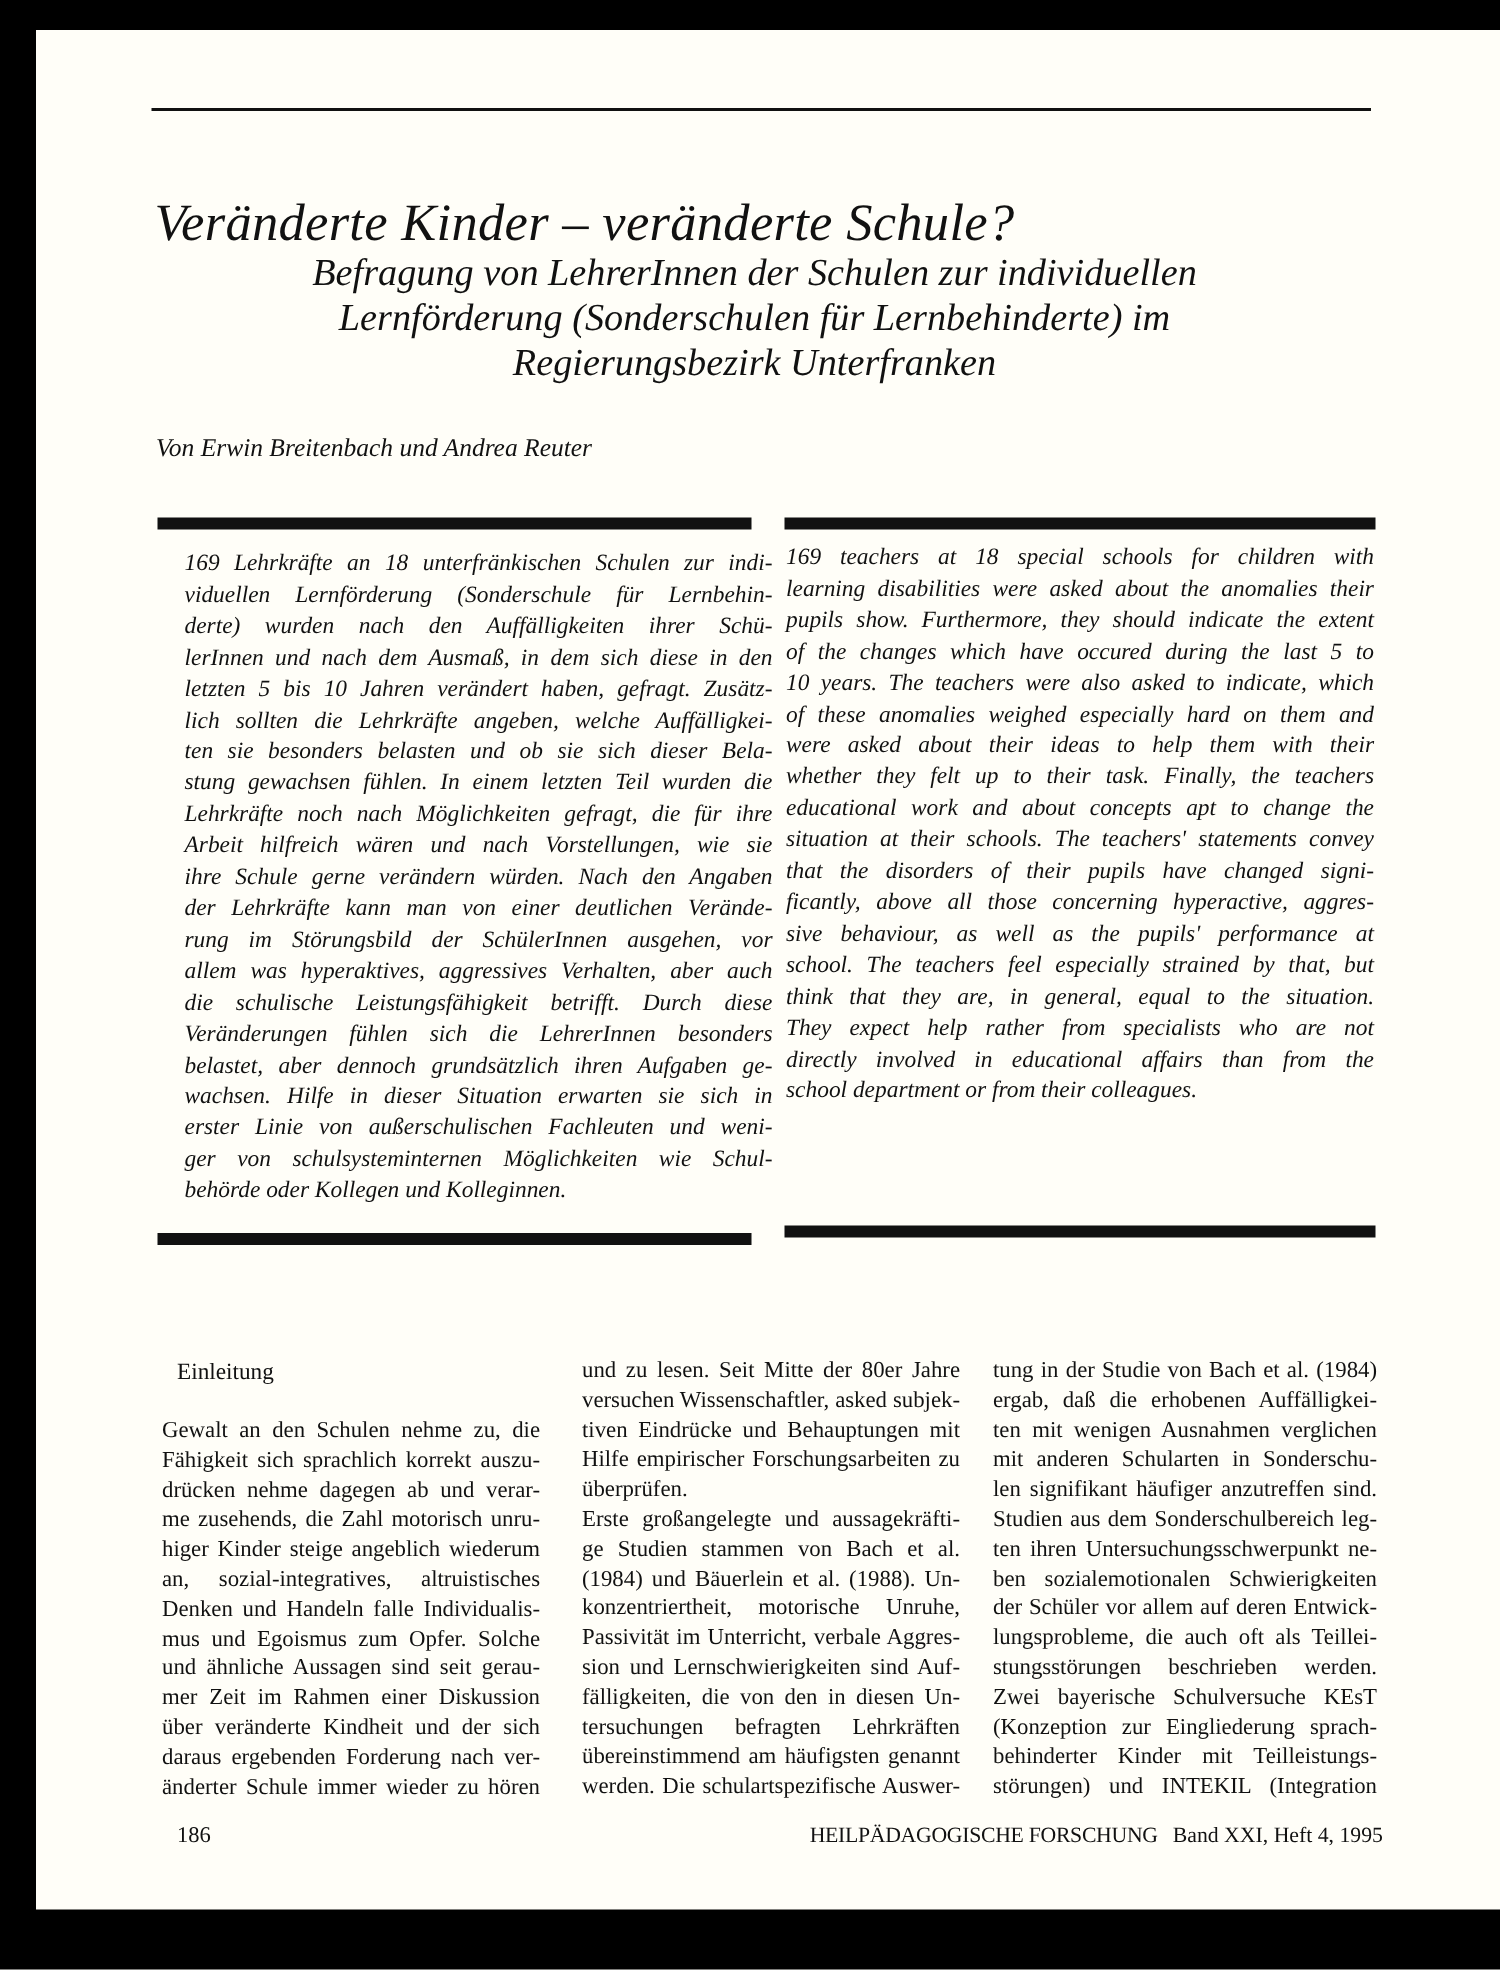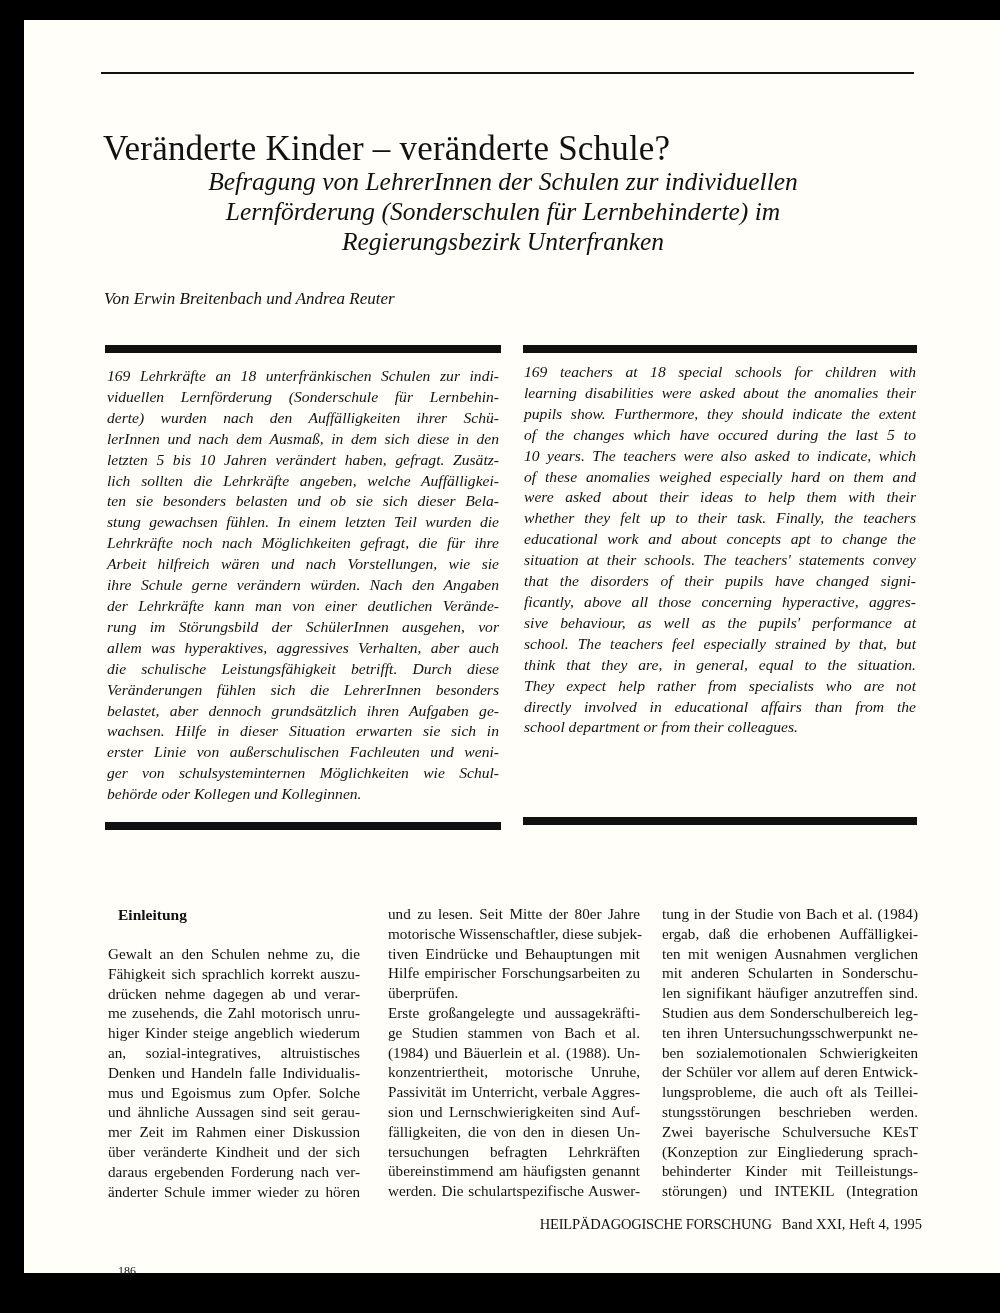--- a/index.html
+++ b/index.html
@@ -11,50 +11,50 @@
   }
   .page {
     position: absolute; left: 24px; top: 20px; width: 976px; height: 1253px;
     background: #fffef8;
   }
   .top-rule {
     position: absolute; left: 101px; top: 72px; width: 813px; height: 2px; background: #111;
   }
   .title {
     position: absolute; left: 103px; top: 129px;
-    font-size: 35px; line-height: 40px; letter-spacing: 0.2px;
+    font-style: italic; font-size: 35px; line-height: 40px; letter-spacing: 0.2px;
     margin: 0; font-weight: normal; white-space: nowrap;
   }
   .subtitle {
     position: absolute; left: 103px; top: 167px; width: 800px;
     font-style: italic; font-size: 25.5px; line-height: 30px;
     margin: 0; font-weight: normal;
   }
   .subtitle span { display: block; white-space: nowrap; text-align: center; }
   .authors {
     position: absolute; left: 104px; top: 288px;
     font-style: italic; font-size: 17px; line-height: 22px; white-space: nowrap;
   }
   .bar { position: absolute; height: 8px; background: #111; }
   .abstract {
     position: absolute; font-style: italic; font-size: 15.6px; line-height: 20.9px;
     text-align: justify;
   }
   .abstract span { display: block; text-align-last: justify; white-space: nowrap; }
   .abstract span.last { text-align-last: left; }
   .heading {
-    position: absolute; left: 118px; top: 906px; font-weight: bold; font-size: 15.5px;
+    position: absolute; left: 118px; top: 906px; font-weight: normal; font-size: 15.5px;
   }
   .col {
     position: absolute; font-size: 15.2px; line-height: 19.8px;
   }
   .col span { display: block; text-align-last: justify; white-space: nowrap; }
   .col span.last { text-align-last: left; }
   .footer-left {
-    position: absolute; left: 118px; top: 1216px; font-size: 12px; margin-top: 48px;
+    position: absolute; left: 118px; top: 1216px; font-size: 15px;
   }
   .footer-right {
     position: absolute; right: 78px; top: 1216px; font-size: 14.5px; white-space: nowrap;
   }
   .footer-right .journal { margin-right: 10px; letter-spacing: -0.2px; }
 </style>
 </head>
 <body>
 
 <div class="page"></div>
@@ -69,21 +69,21 @@
   <span>Regierungsbezirk Unterfranken</span>
 </h2>
 
 <div class="authors">Von Erwin Breitenbach und Andrea Reuter</div>
 
 <div class="bar" style="left:105px; top:345px; width:396px;"></div>
 <div class="bar" style="left:523px; top:345px; width:394px;"></div>
 <div class="bar" style="left:105px; top:822px; width:396px;"></div>
 <div class="bar" style="left:523px; top:817px; width:394px;"></div>
 
-<div class="abstract" style="left:107px; top:366px; width:392px;">
+<div class="abstract" style="left:123px; top:366px; width:392px;">
   <span>169 Lehrkräfte an 18 unterfränkischen Schulen zur indi-</span>
   <span>viduellen Lernförderung (Sonderschule für Lernbehin-</span>
   <span>derte) wurden nach den Auffälligkeiten ihrer Schü-</span>
   <span>lerInnen und nach dem Ausmaß, in dem sich diese in den</span>
   <span>letzten 5 bis 10 Jahren verändert haben, gefragt. Zusätz-</span>
   <span>lich sollten die Lehrkräfte angeben, welche Auffälligkei-</span>
   <span>ten sie besonders belasten und ob sie sich dieser Bela-</span>
   <span>stung gewachsen fühlen. In einem letzten Teil wurden die</span>
   <span>Lehrkräfte noch nach Möglichkeiten gefragt, die für ihre</span>
   <span>Arbeit hilfreich wären und nach Vorstellungen, wie sie</span>
@@ -134,21 +134,21 @@
   <span>mus und Egoismus zum Opfer. Solche</span>
   <span>und ähnliche Aussagen sind seit gerau-</span>
   <span>mer Zeit im Rahmen einer Diskussion</span>
   <span>über veränderte Kindheit und der sich</span>
   <span>daraus ergebenden Forderung nach ver-</span>
   <span>änderter Schule immer wieder zu hören</span>
 </div>
 
 <div class="col" style="left:388px; top:904px; width:252px;">
   <span>und zu lesen. Seit Mitte der 80er Jahre</span>
-  <span>motorische Wissenschaftler, diese subjek-</span>
+  <span>versuchen Wissenschaftler, asked subjek-</span>
   <span>tiven Eindrücke und Behauptungen mit</span>
   <span>Hilfe empirischer Forschungsarbeiten zu</span>
   <span class="last">überprüfen.</span>
   <span>Erste großangelegte und aussagekräfti-</span>
   <span>ge Studien stammen von Bach et al.</span>
   <span>(1984) und Bäuerlein et al. (1988). Un-</span>
   <span>konzentriertheit, motorische Unruhe,</span>
   <span>Passivität im Unterricht, verbale Aggres-</span>
   <span>sion und Lernschwierigkeiten sind Auf-</span>
   <span>fälligkeiten, die von den in diesen Un-</span>

